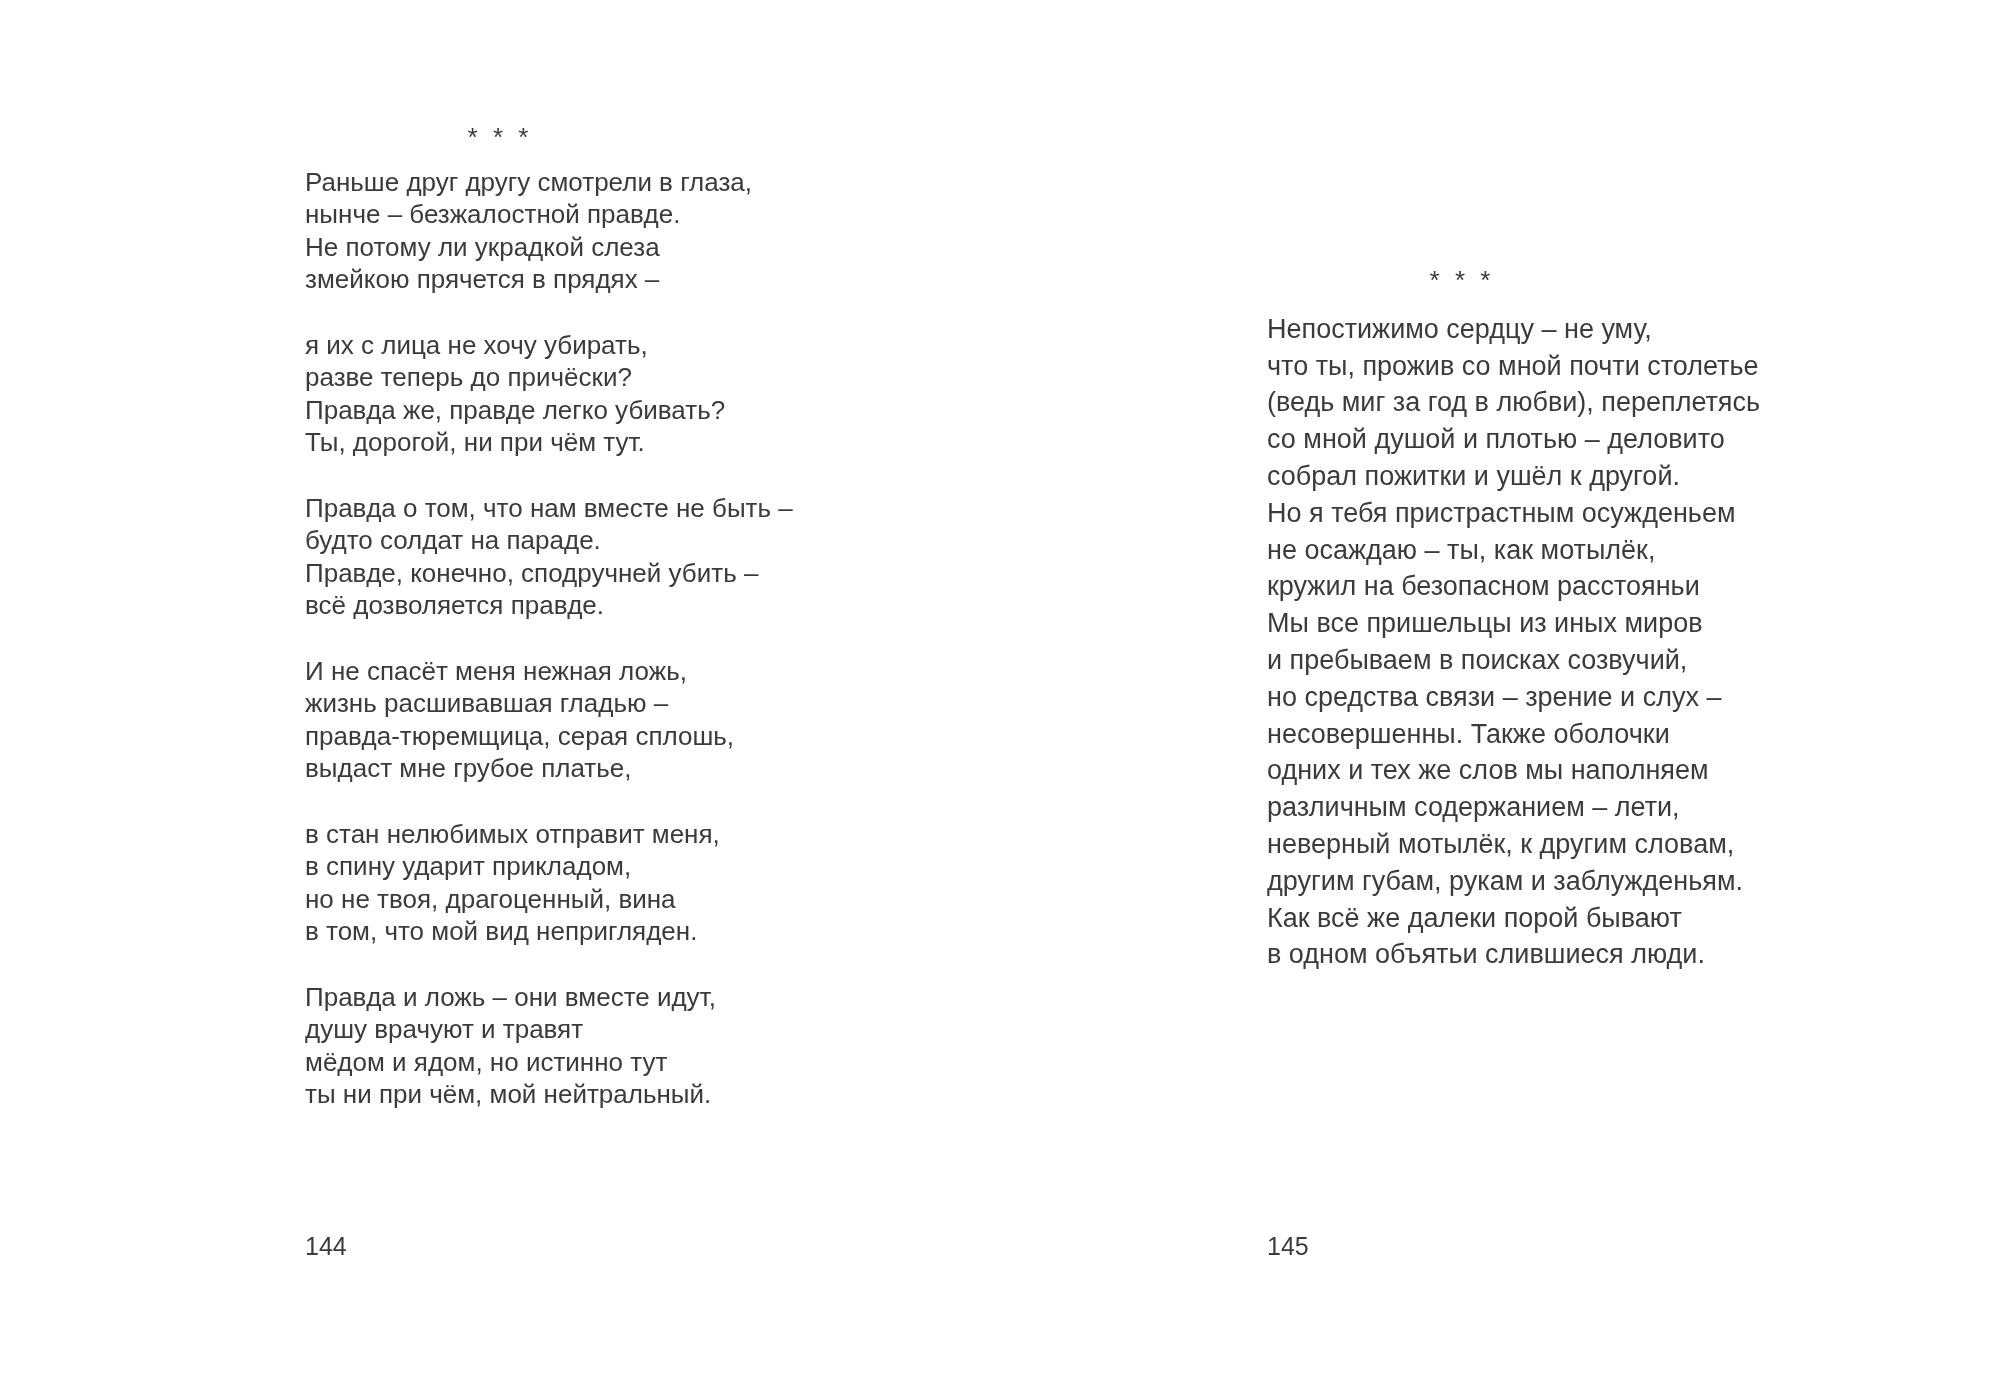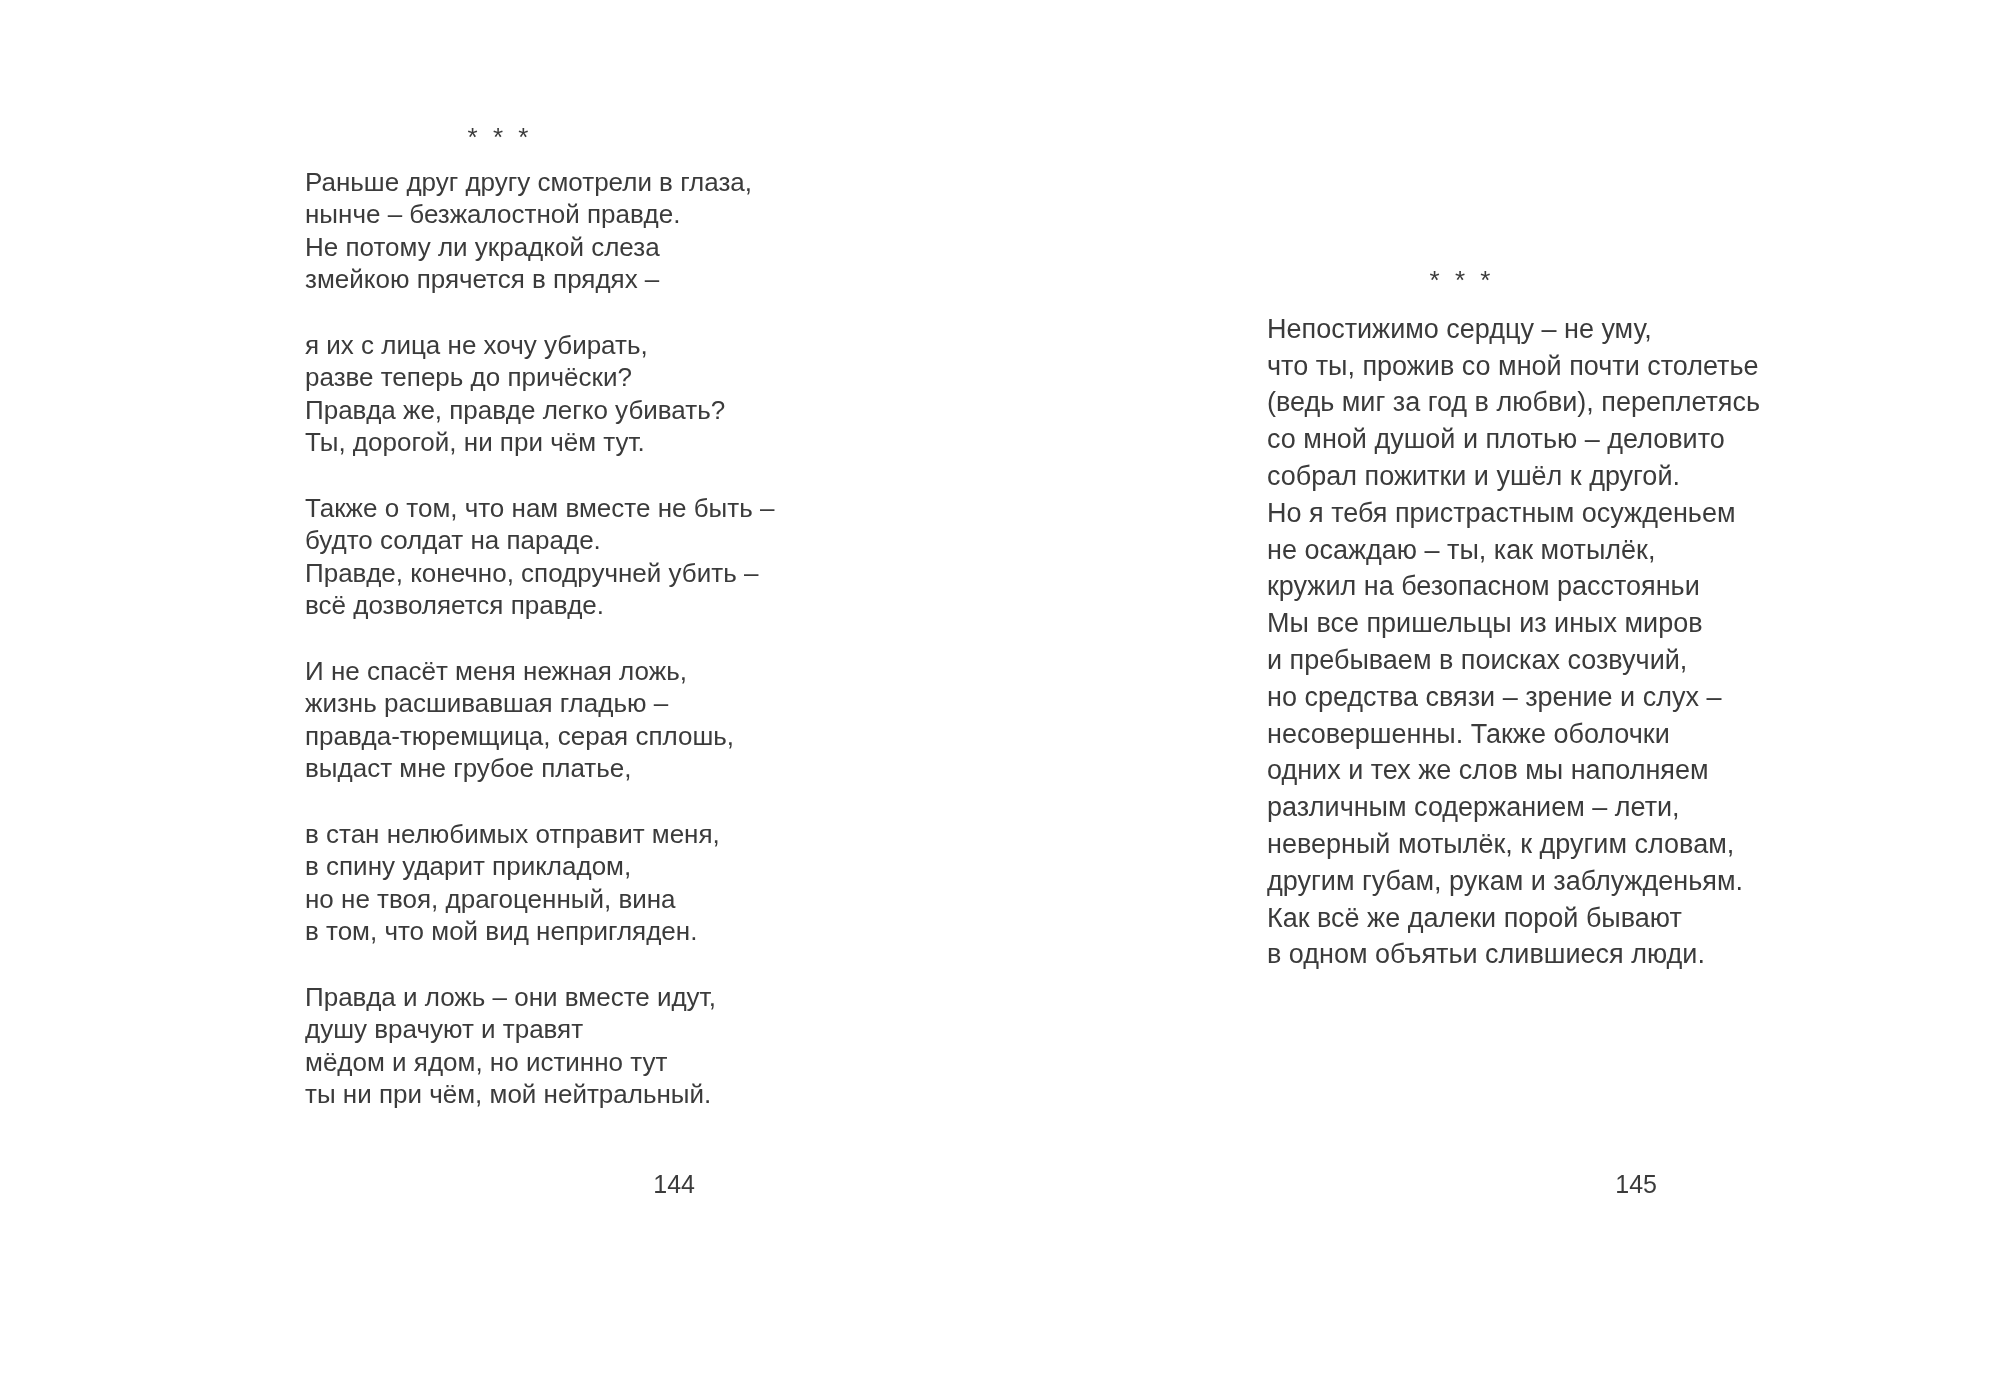--- a/index.html
+++ b/index.html
@@ -39,23 +39,23 @@
     top: 262px;
     font-size: 27px;
     line-height: 36.8px;
   }
   .poem-block.right .poem-heading { font-size: 26px; }
   .poem-block.right .stanza { margin: 12px 0 33px 0; }
   .stanza { padding: 0; }
   .poem-line { white-space: pre; }
   .page-number {
     position: absolute;
-    top: 1168px;
+    top: 1230px;
     width: 390px;
-    text-align: right;
+    text-align: left;
     font-size: 25px;
     line-height: 32px;
     color: #3b3b3b;
   }
   .page-number.left-num { left: 305px; }
   .page-number.right-num { left: 1267px; }
 </style>
 </head>
 <body>
 
@@ -70,21 +70,21 @@
           <div class="poem-line">Не потому ли украдкой слеза</div>
           <div class="poem-line">змейкою прячется в прядях –</div>
         </div>
         <div class="stanza">
           <div class="poem-line">я их с лица не хочу убирать,</div>
           <div class="poem-line">разве теперь до причёски?</div>
           <div class="poem-line">Правда же, правде легко убивать?</div>
           <div class="poem-line">Ты, дорогой, ни при чём тут.</div>
         </div>
         <div class="stanza">
-          <div class="poem-line">Также о том, что нам вместе не быть –</div>
+          <div class="poem-line">Правда о том, что нам вместе не быть –</div>
           <div class="poem-line">будто солдат на параде.</div>
           <div class="poem-line">Правде, конечно, сподручней убить –</div>
           <div class="poem-line">всё дозволяется правде.</div>
         </div>
         <div class="stanza">
           <div class="poem-line">И не спасёт меня нежная ложь,</div>
           <div class="poem-line">жизнь расшивавшая гладью –</div>
           <div class="poem-line">правда-тюремщица, серая сплошь,</div>
           <div class="poem-line">выдаст мне грубое платье,</div>
         </div>

